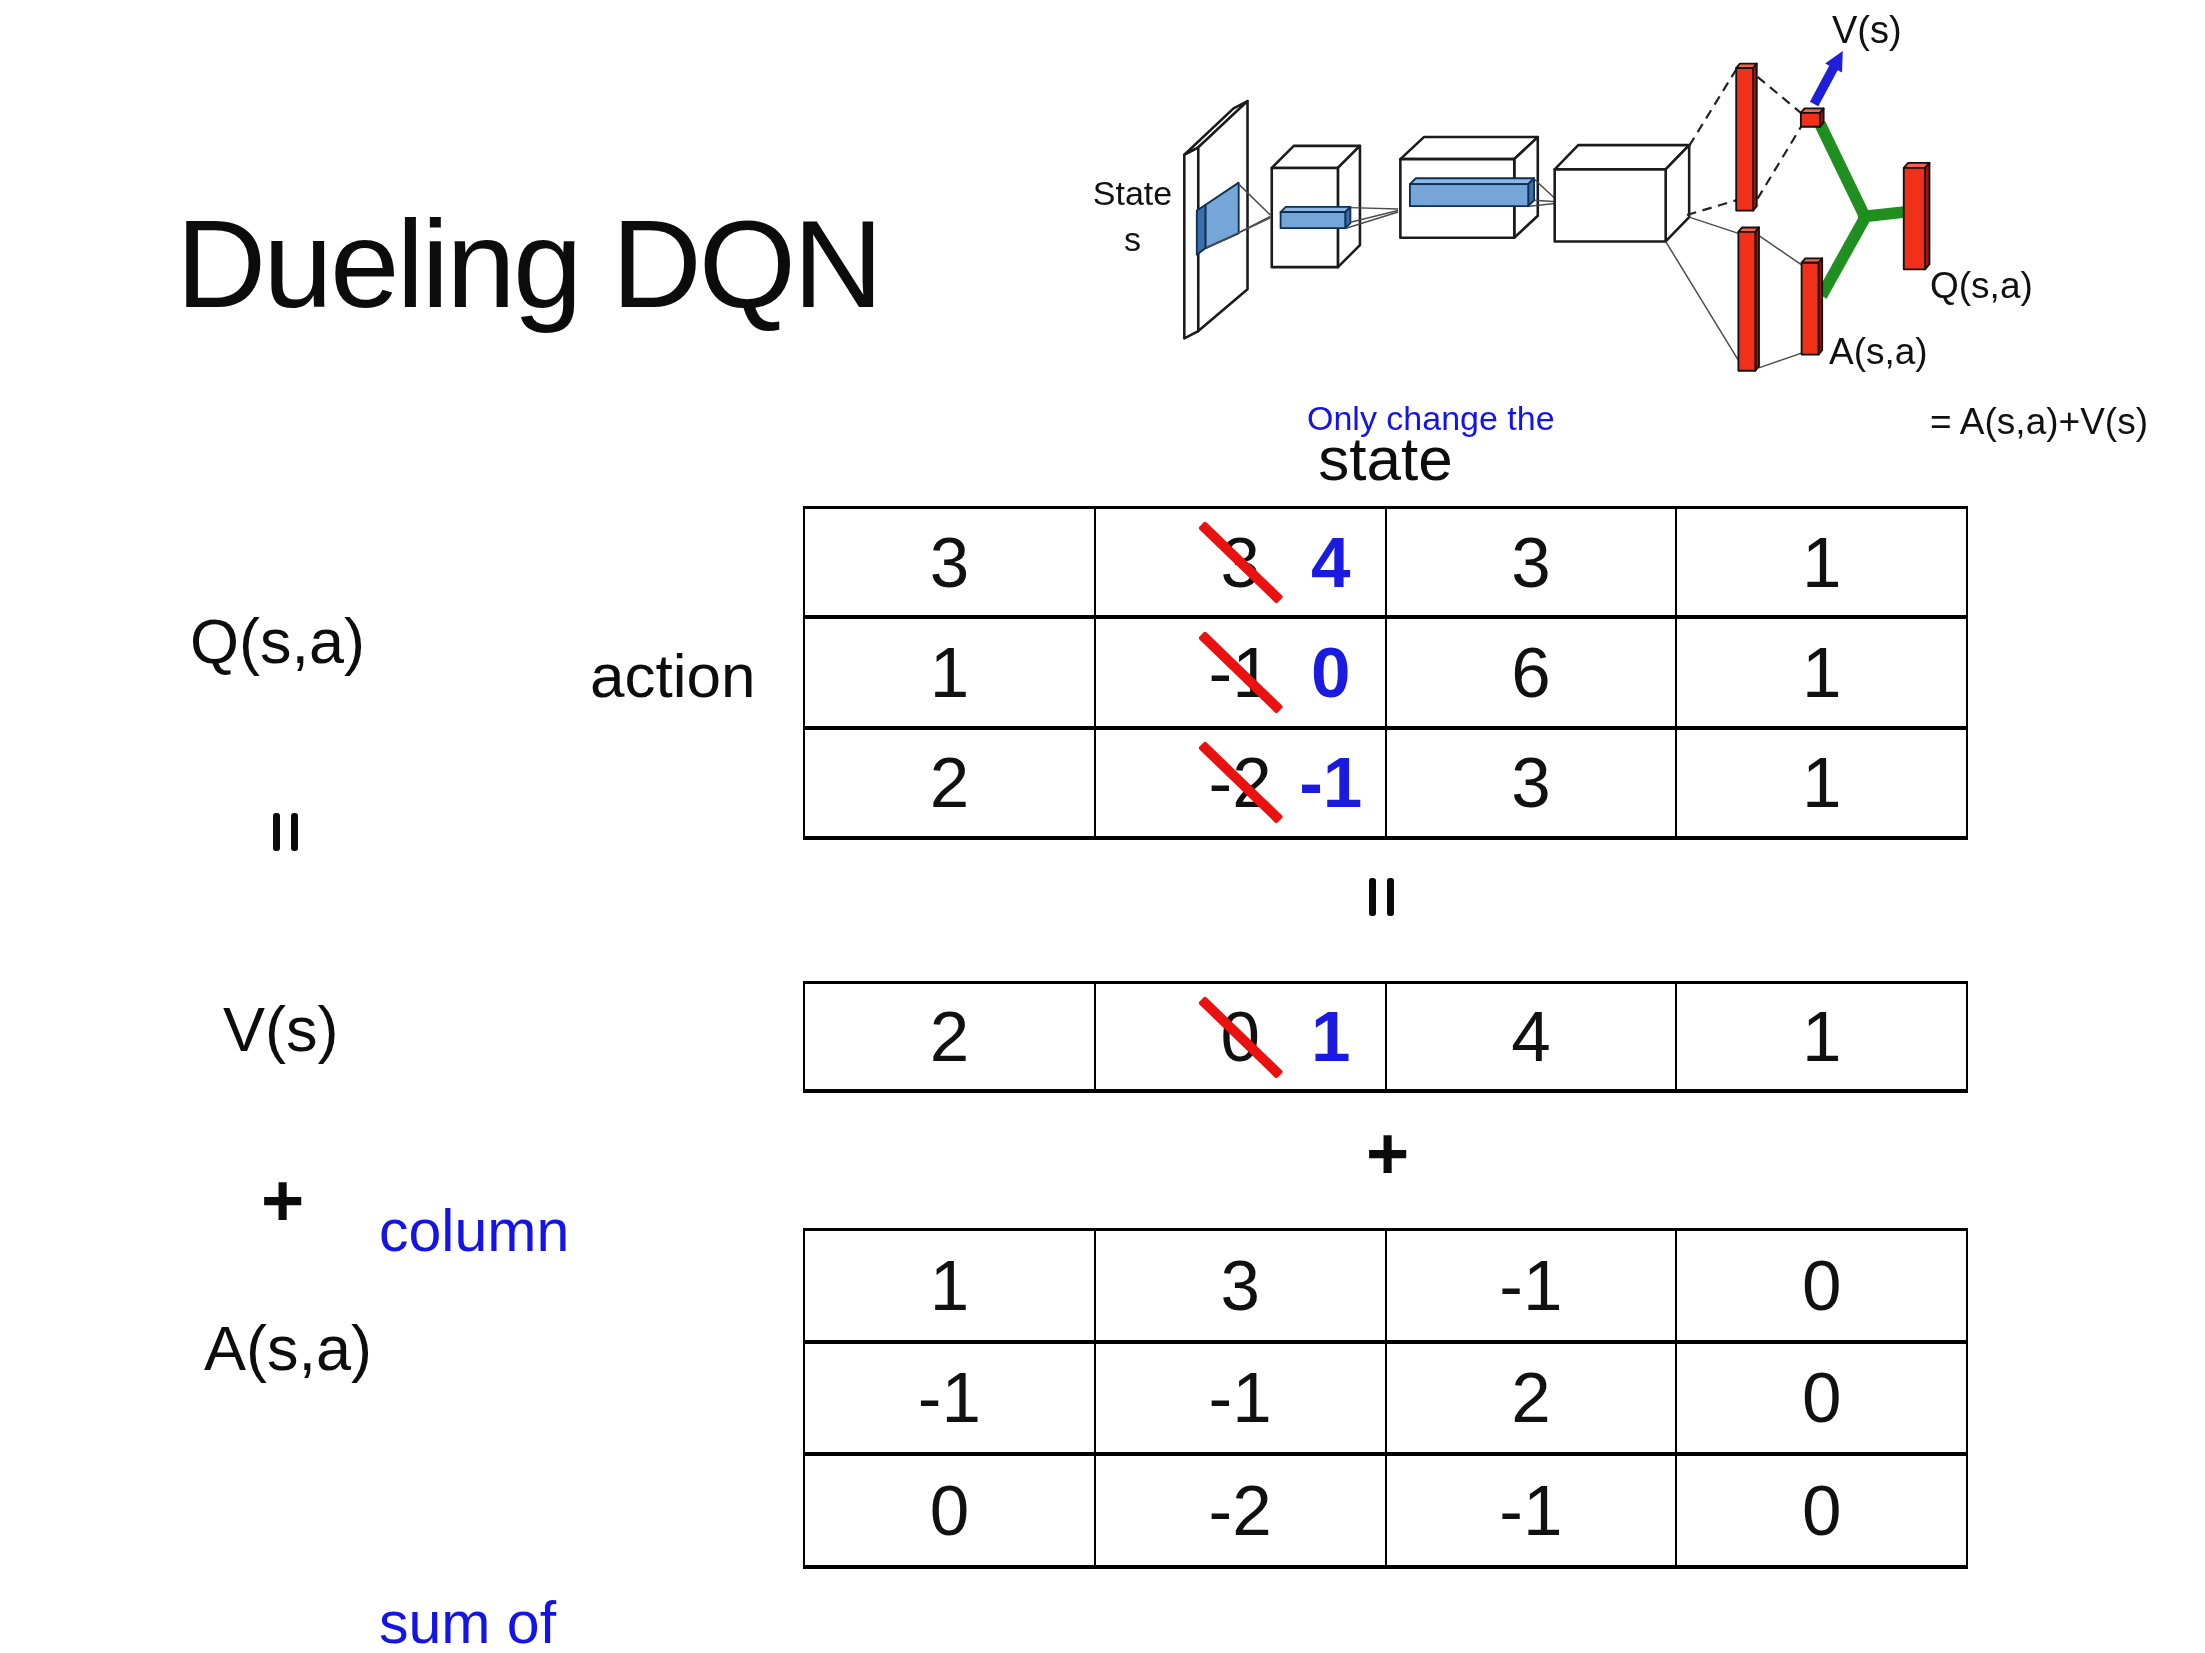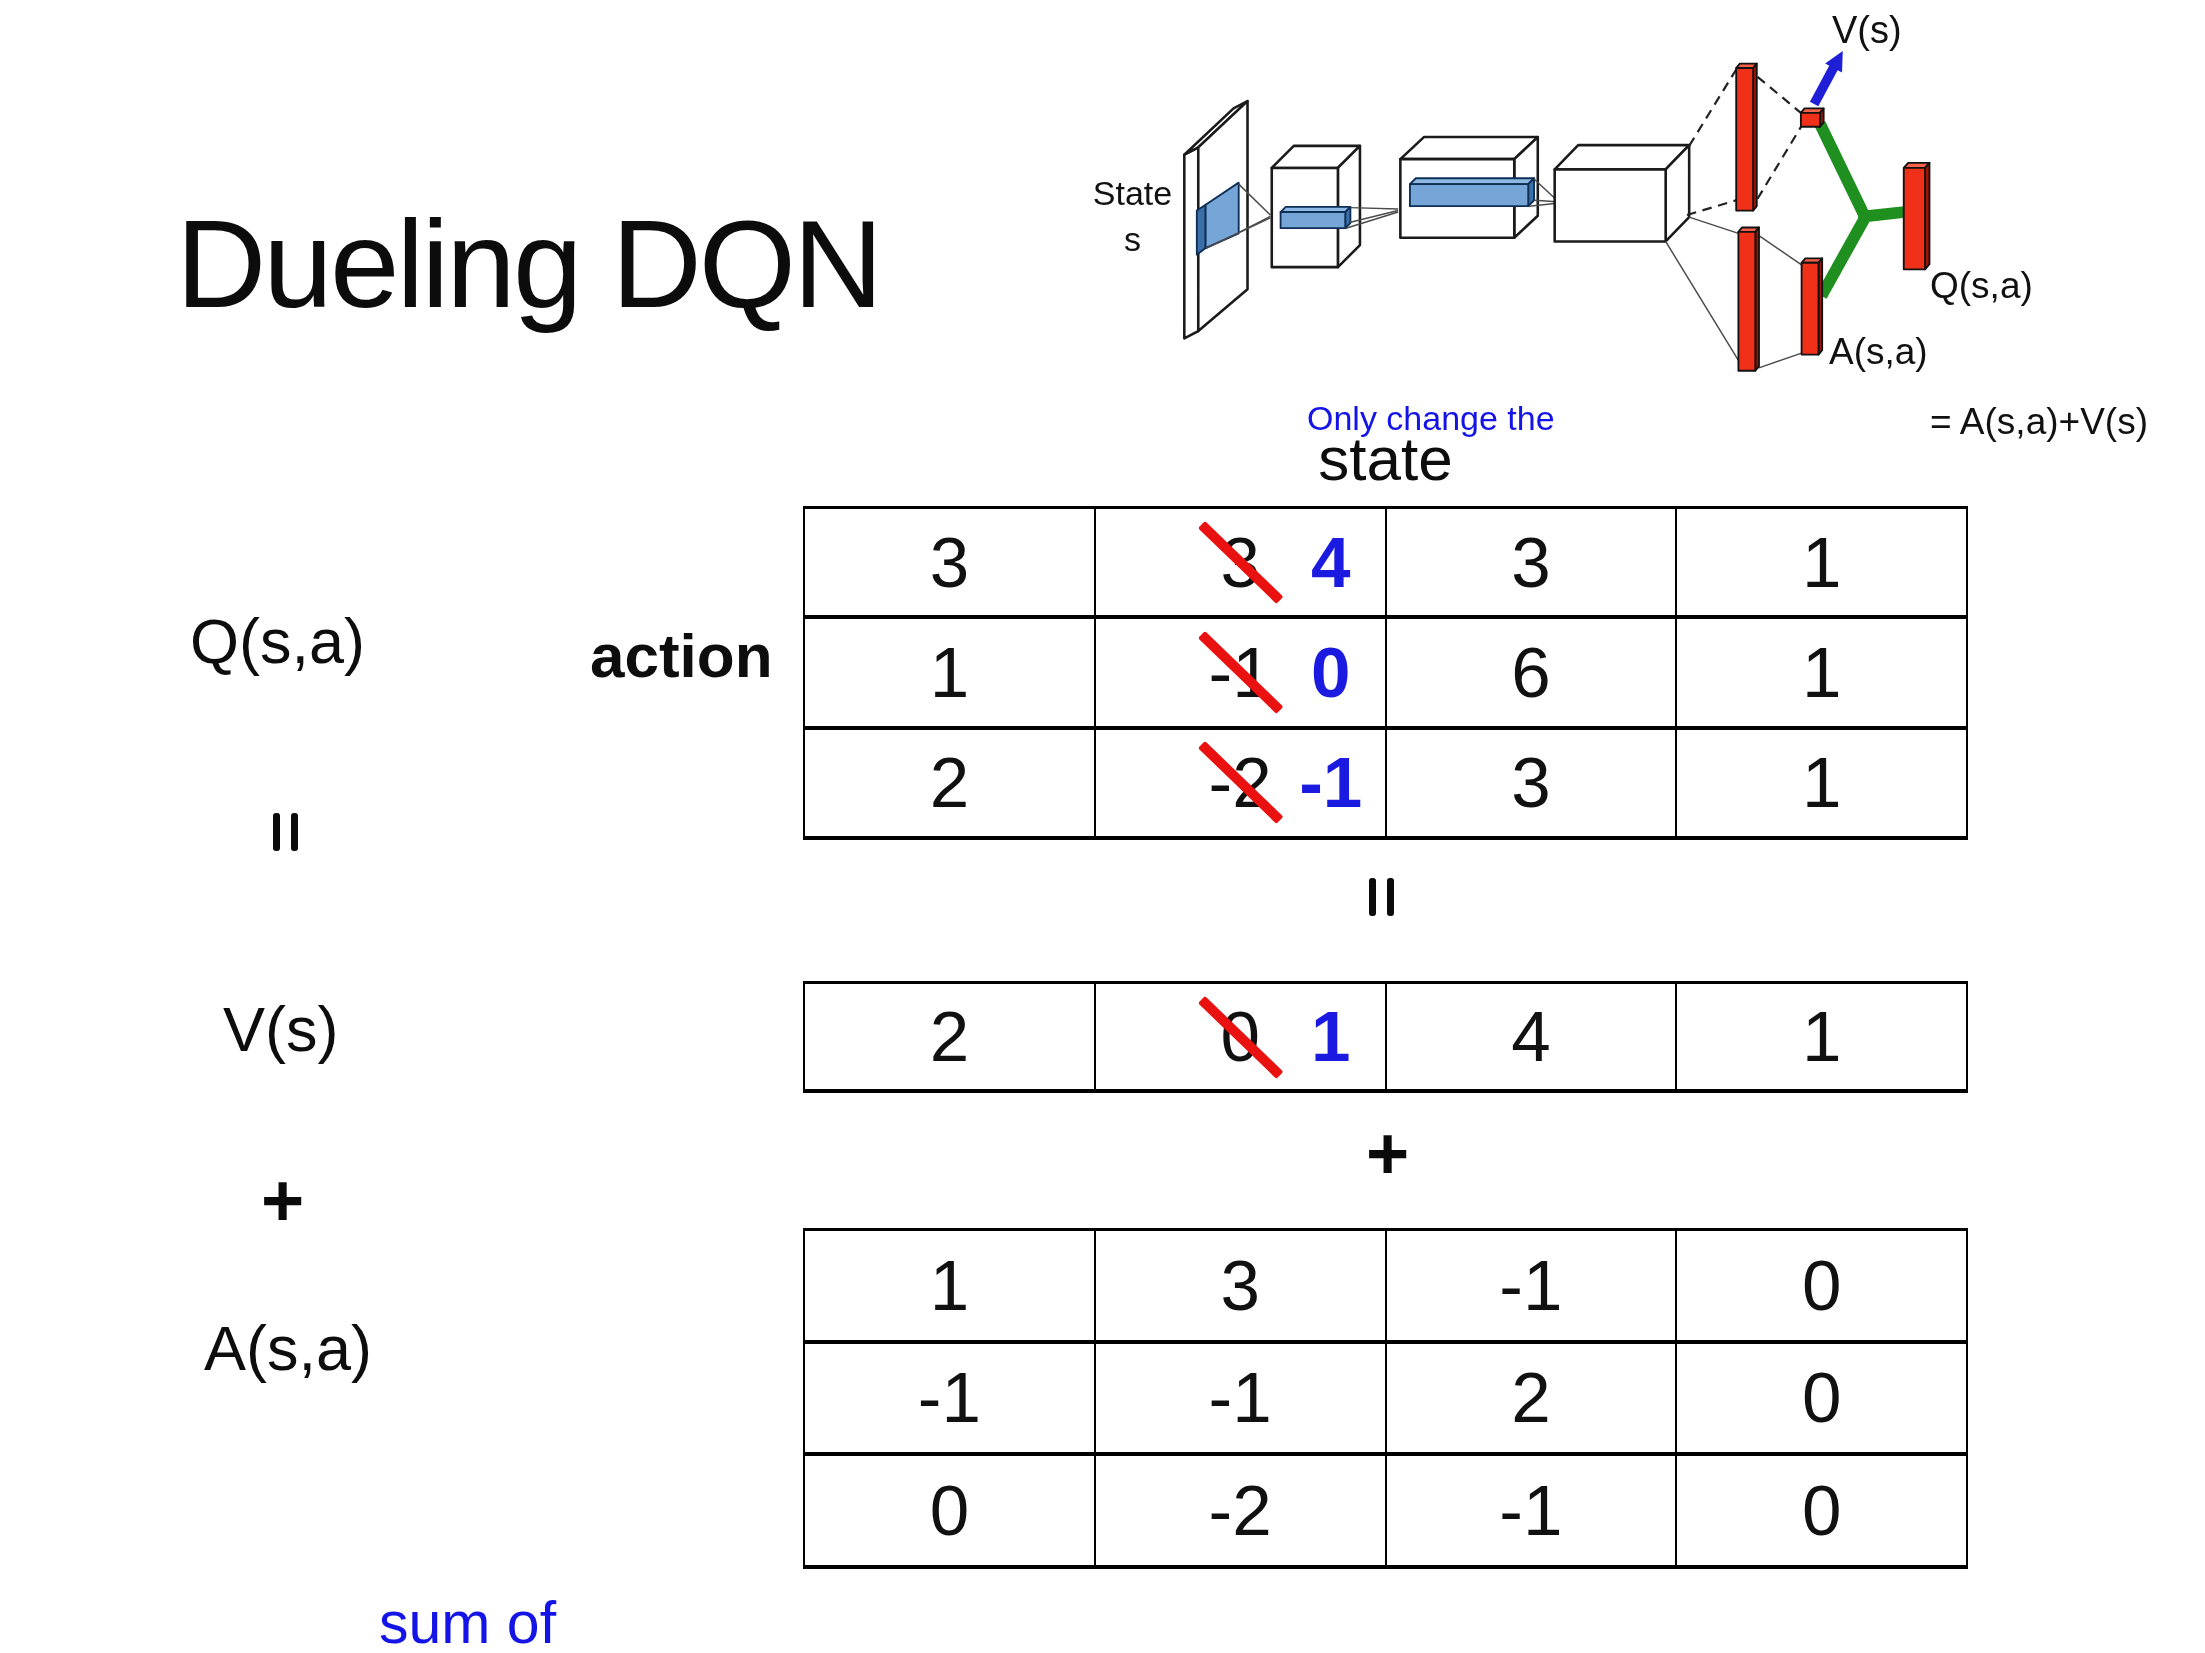--- a/index.html
+++ b/index.html
@@ -175,28 +175,29 @@
   <div class="lbl" style="left:190px;top:607px;font-size:63px;">Q(s,a)</div>
   <div class="roteq" style="left:273px;top:813px;">
       <i></i>
       <i></i>
     </div>
   <div class="lbl" style="left:223px;top:995px;font-size:63px;">V(s)</div>
   <div class="plus" style="left:261px;top:1164px;">+</div>
   <div class="lbl" style="left:204px;top:1314px;font-size:63px;">A(s,a)</div>
 
   <div class="bluenote" style="left:379px;top:1019px;">
+    <div>column</div>
   </div>
   <div class="bluenote" style="left:379px;top:1411px;">
     <div>sum of</div>
     
   </div>
 
   <div class="lbl" style="left:803px;top:425px;width:1165px;text-align:center;">state</div>
-  <div class="lbl" style="left:590px;top:622px;font-weight:bold;">action</div>
+  <div class="lbl" style="left:590px;top:642px;">action</div>
 
   <div class="roteq" style="left:1369px;top:878px;">
       <i></i>
       <i></i>
     </div>
   <div class="plus" style="left:1366px;top:1117px;">+</div>
 
   <div class="mtable" style="left:803px;top:506px;width:1165px;height:334px;">
     <div class="cell">
         <span>3</span>

